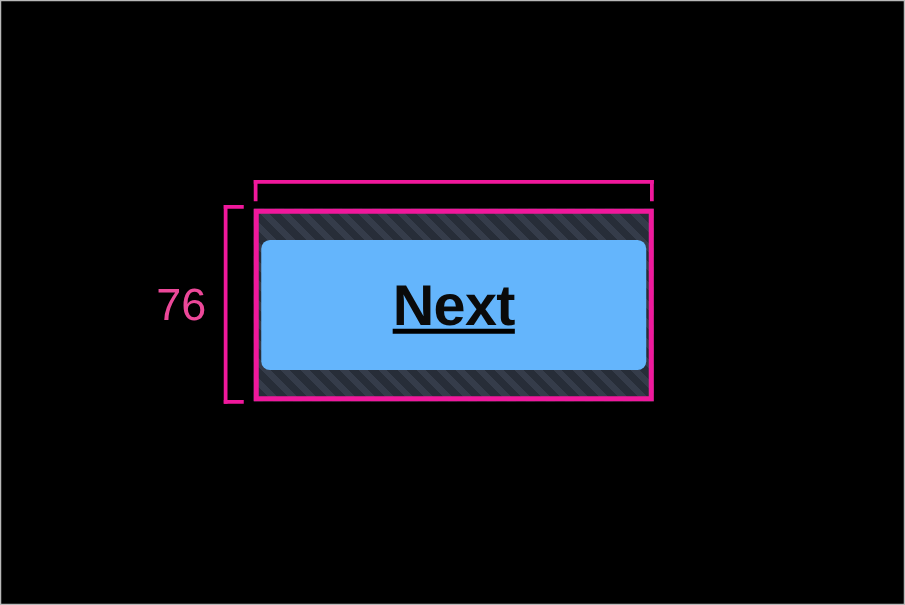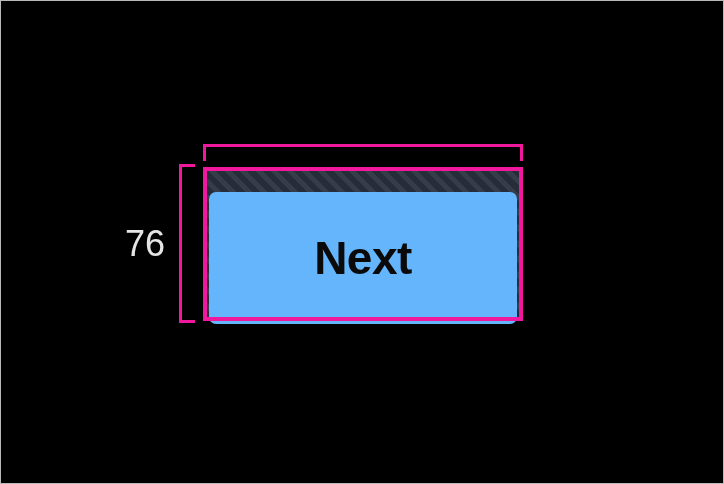--- a/index.html
+++ b/index.html
@@ -47,27 +47,28 @@
         #272d38 11px
     );
   }
 
   
   .button-surface {
     position: absolute;
     left: 6px;
     top: 25px;
     width: 308px;
-    height: 132px;
+    height: 104px;
     box-sizing: border-box;
     background: #64b5fc;
     border-radius: 7px;
     display: flex;
     align-items: center;
     justify-content: center;
+    text-decoration: underline;
   }
 
   .button-label {
     color: #0a0a0a;
     font-family: "Liberation Sans", sans-serif;
     font-size: 46px;
     font-weight: bold;
     letter-spacing: -0.5px;
     line-height: 1;
     user-select: none;
@@ -126,21 +127,21 @@
     border-right: none;
     pointer-events: none;
   }
 
   #height-value {
     position: absolute;
     left: 96px;
     top: 221px;
     width: 68px;
     text-align: right;
-    color: #e5e5e5;
+    color: #ec4899;
     font-family: "Liberation Sans", sans-serif;
     font-size: 36px;
     font-weight: normal;
     line-height: 44px;
     user-select: none;
   }
 </style>
 </head>
 <body>
 

